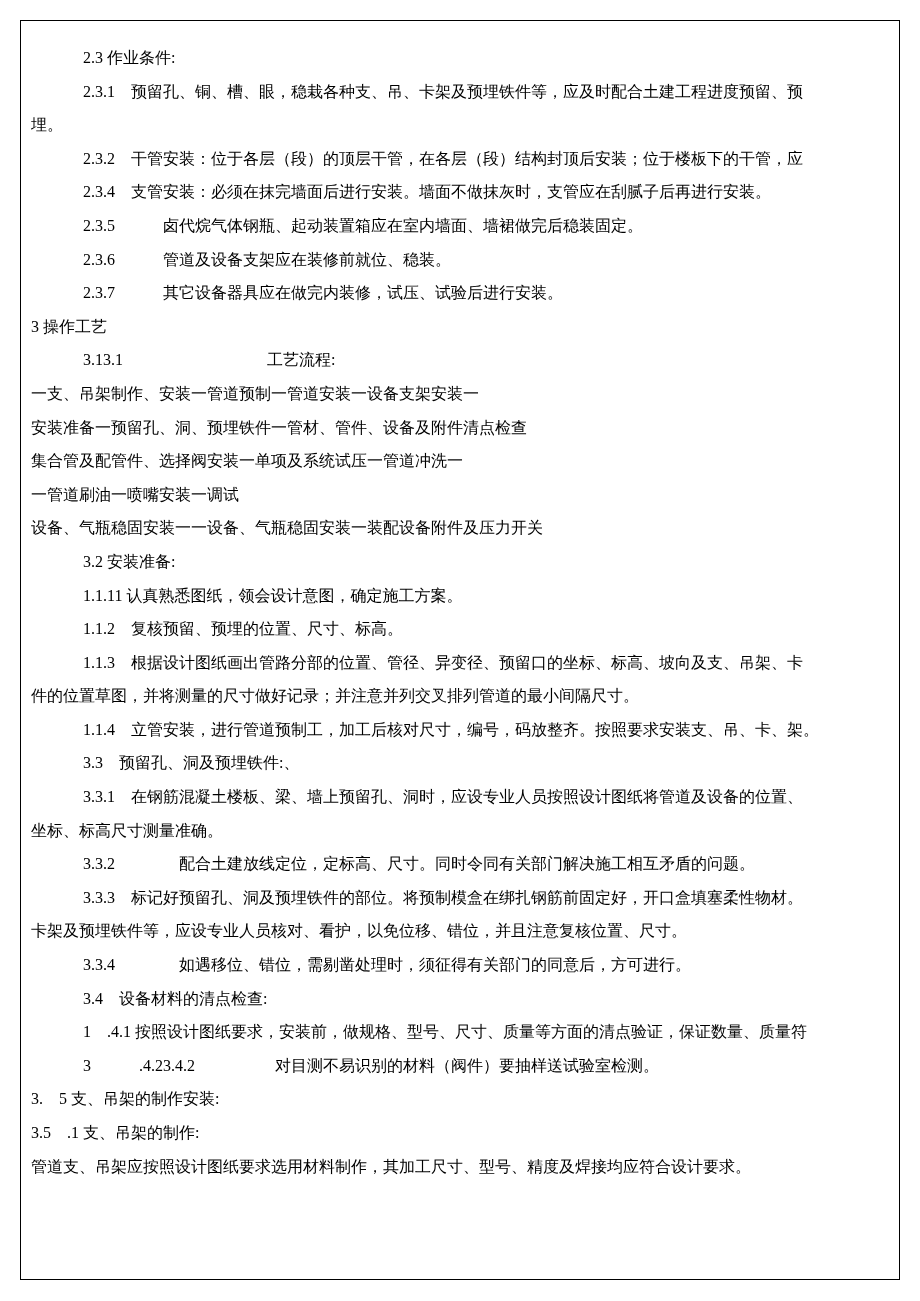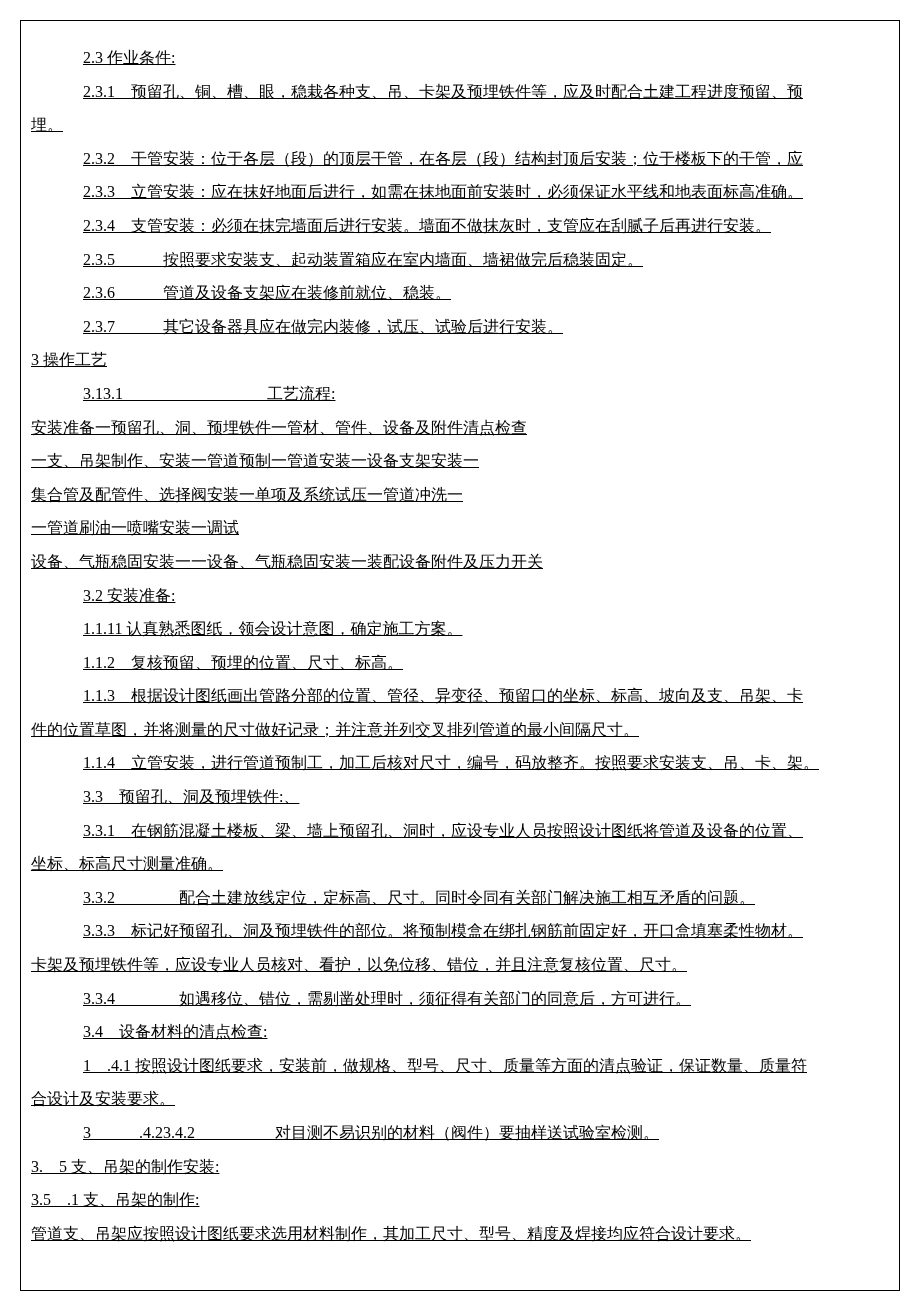--- a/index.html
+++ b/index.html
@@ -14,57 +14,55 @@
     .page {
       width: 880px;
       margin: 0 auto;
       border: 1px solid #000;
       padding: 20px 10px 40px 10px;
       min-height: 1260px;
     }
     .para-indent1 { text-indent: 2em; padding-left: 20px; }
     .para-noindent { text-indent: 0; padding-left: 0; }
     .para-hang { padding-left: 0; text-indent: 0; }
-    .ln { display: block; text-decoration: underline; }
+    .ln { display: block; }
   </style>
 </head>
 <body>
 
 <div class="page">
   <div id="content">
       <span class="ln para-indent1">2.3 作业条件:</span>
       <span class="ln para-indent1">2.3.1　预留孔、铜、槽、眼，稳栽各种支、吊、卡架及预埋铁件等，应及时配合土建工程进度预留、预</span>
       <span class="ln para-hang">埋。</span>
       <span class="ln para-indent1">2.3.2　干管安装：位于各层（段）的顶层干管，在各层（段）结构封顶后安装；位于楼板下的干管，应</span>
-      <span class="ln para-indent1">2.3.3　立管安装：应在抹好地面后进行，如需在抹地面前安装时，必须保证水平线和地表面标高准确。</span>
       <span class="ln para-indent1">2.3.4　支管安装：必须在抹完墙面后进行安装。墙面不做抹灰时，支管应在刮腻子后再进行安装。</span>
-      <span class="ln para-indent1">2.3.5　　　按照要求安装支、起动装置箱应在室内墙面、墙裙做完后稳装固定。</span>
+      <span class="ln para-indent1">2.3.5　　　卤代烷气体钢瓶、起动装置箱应在室内墙面、墙裙做完后稳装固定。</span>
       <span class="ln para-indent1">2.3.6　　　管道及设备支架应在装修前就位、稳装。</span>
       <span class="ln para-indent1">2.3.7　　　其它设备器具应在做完内装修，试压、试验后进行安装。</span>
       <span class="ln para-noindent">3 操作工艺</span>
       <span class="ln para-indent1">3.13.1　　　　　　　　　工艺流程:</span>
+      <span class="ln para-noindent">一支、吊架制作、安装一管道预制一管道安装一设备支架安装一</span>
       <span class="ln para-noindent">安装准备一预留孔、洞、预埋铁件一管材、管件、设备及附件清点检查</span>
-      <span class="ln para-noindent">一支、吊架制作、安装一管道预制一管道安装一设备支架安装一</span>
       <span class="ln para-noindent">集合管及配管件、选择阀安装一单项及系统试压一管道冲洗一</span>
       <span class="ln para-noindent">一管道刷油一喷嘴安装一调试</span>
       <span class="ln para-noindent">设备、气瓶稳固安装一一设备、气瓶稳固安装一装配设备附件及压力开关</span>
       <span class="ln para-indent1">3.2 安装准备:</span>
       <span class="ln para-indent1">1.1.11 认真熟悉图纸，领会设计意图，确定施工方案。</span>
       <span class="ln para-indent1">1.1.2　复核预留、预埋的位置、尺寸、标高。</span>
       <span class="ln para-indent1">1.1.3　根据设计图纸画出管路分部的位置、管径、异变径、预留口的坐标、标高、坡向及支、吊架、卡</span>
       <span class="ln para-hang">件的位置草图，并将测量的尺寸做好记录；并注意并列交叉排列管道的最小间隔尺寸。</span>
       <span class="ln para-indent1">1.1.4　立管安装，进行管道预制工，加工后核对尺寸，编号，码放整齐。按照要求安装支、吊、卡、架。</span>
       <span class="ln para-indent1">3.3　预留孔、洞及预埋铁件:、</span>
       <span class="ln para-indent1">3.3.1　在钢筋混凝土楼板、梁、墙上预留孔、洞时，应设专业人员按照设计图纸将管道及设备的位置、</span>
       <span class="ln para-hang">坐标、标高尺寸测量准确。</span>
       <span class="ln para-indent1">3.3.2　　　　配合土建放线定位，定标高、尺寸。同时令同有关部门解决施工相互矛盾的问题。</span>
       <span class="ln para-indent1">3.3.3　标记好预留孔、洞及预埋铁件的部位。将预制模盒在绑扎钢筋前固定好，开口盒填塞柔性物材。</span>
       <span class="ln para-hang">卡架及预埋铁件等，应设专业人员核对、看护，以免位移、错位，并且注意复核位置、尺寸。</span>
       <span class="ln para-indent1">3.3.4　　　　如遇移位、错位，需剔凿处理时，须征得有关部门的同意后，方可进行。</span>
       <span class="ln para-indent1">3.4　设备材料的清点检查:</span>
       <span class="ln para-indent1">1　.4.1 按照设计图纸要求，安装前，做规格、型号、尺寸、质量等方面的清点验证，保证数量、质量符</span>
-      <span class="ln para-hang">合设计及安装要求。</span>
       <span class="ln para-indent1">3　　　.4.23.4.2　　　　　对目测不易识别的材料（阀件）要抽样送试验室检测。</span>
       <span class="ln para-noindent">3.　5 支、吊架的制作安装:</span>
       <span class="ln para-noindent">3.5　.1 支、吊架的制作:</span>
       <span class="ln para-noindent">管道支、吊架应按照设计图纸要求选用材料制作，其加工尺寸、型号、精度及焊接均应符合设计要求。</span>
     </div>
 </div>
 
 </body></html>

